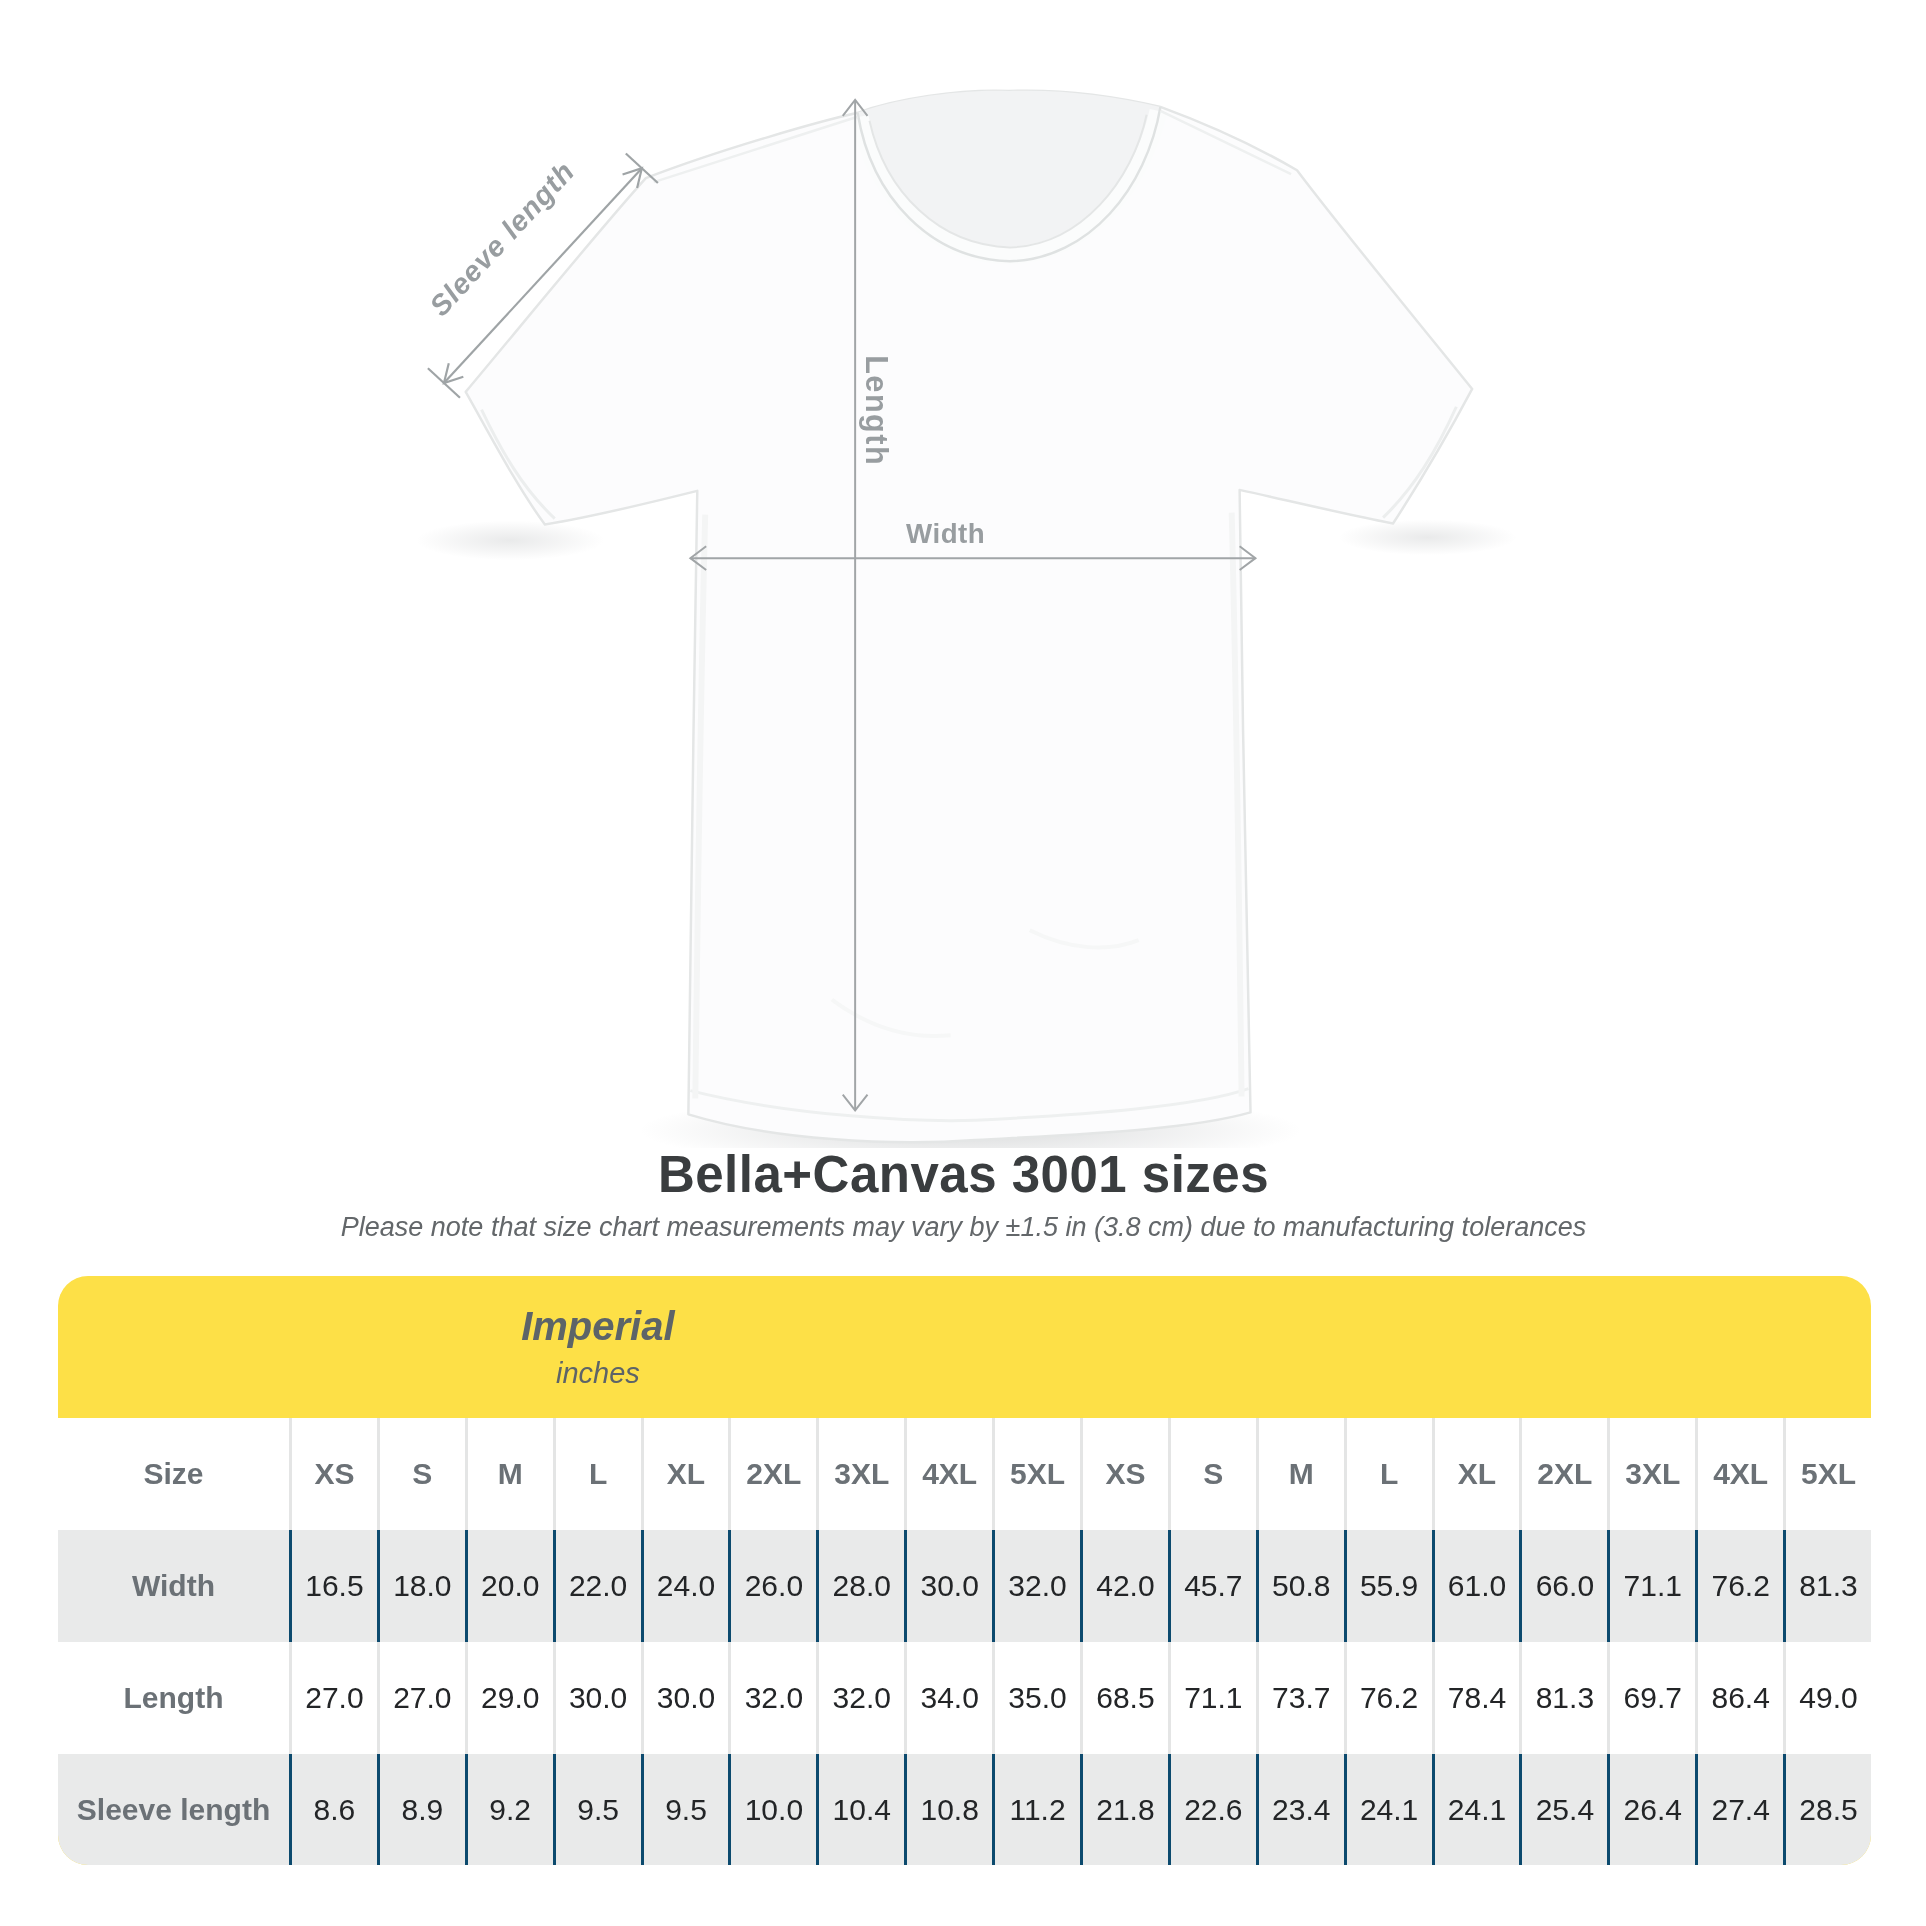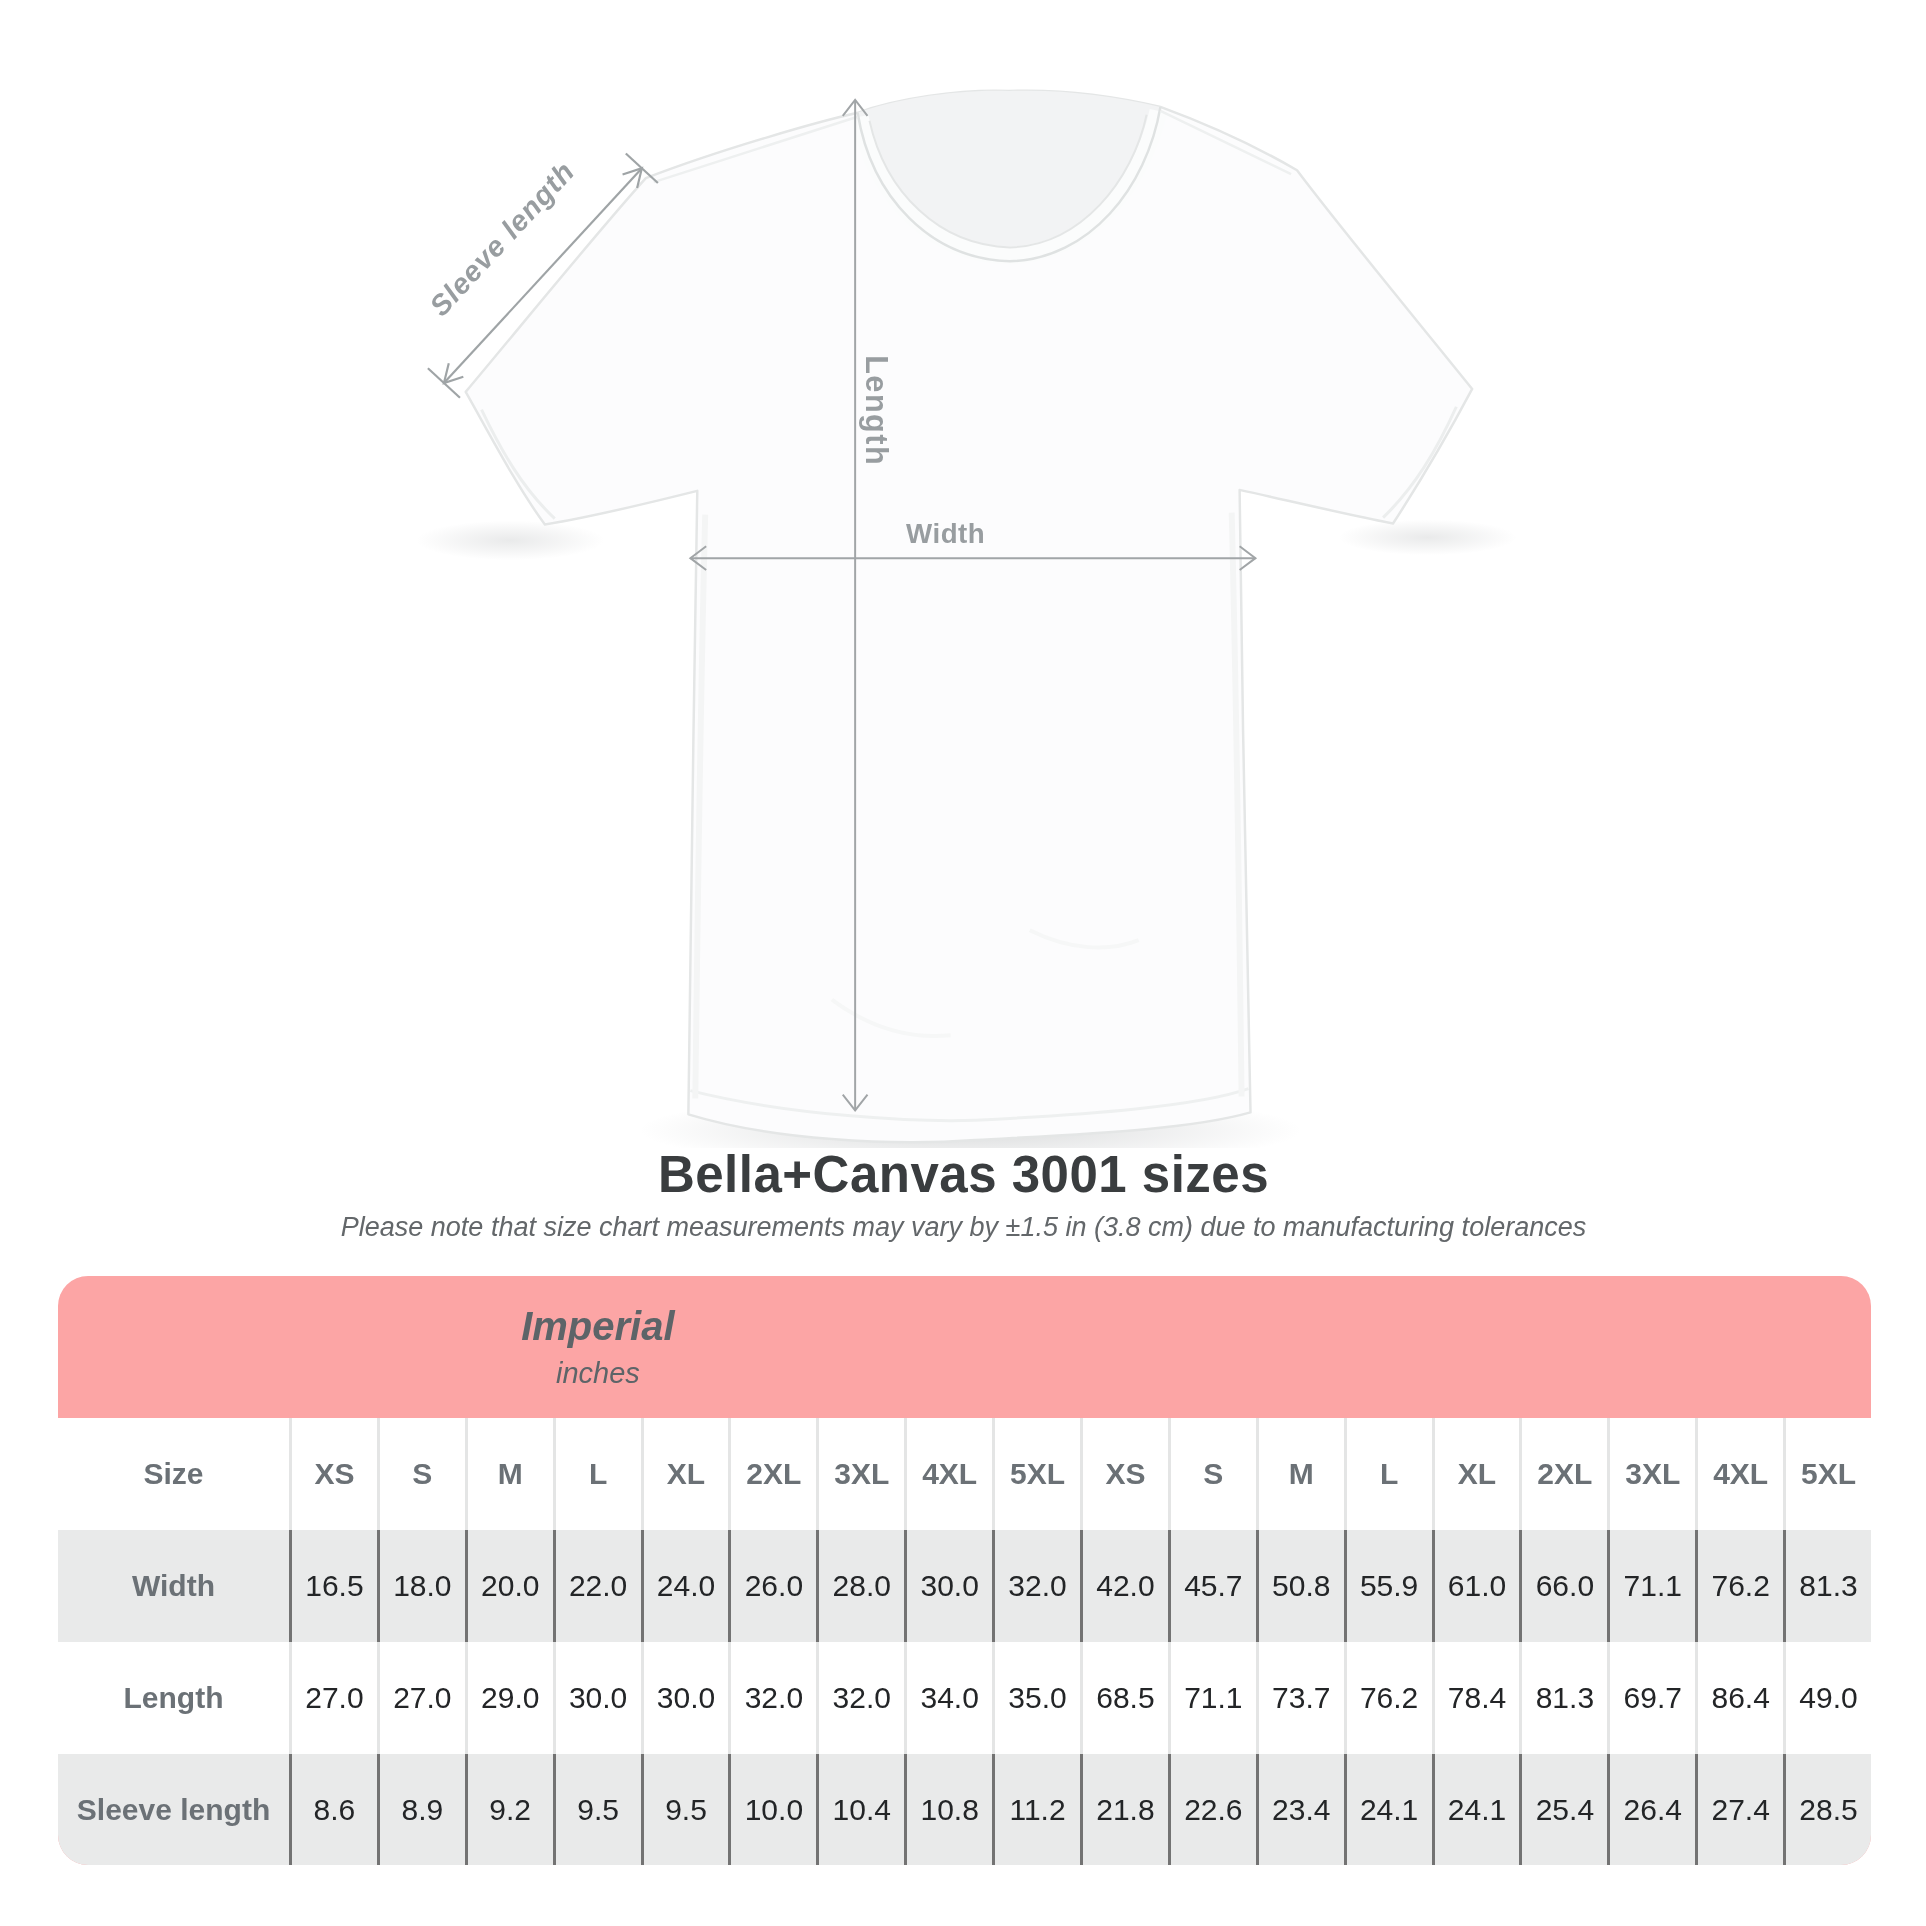--- a/index.html
+++ b/index.html
@@ -19,40 +19,40 @@
     font-size:51px;font-weight:bold;color:#3a3d3f;letter-spacing:0.5px;
   }
   .page-subtitle{
     position:absolute;left:0;right:0;top:1212px;
     margin:0;text-align:center;
     font-size:27px;font-style:italic;color:#63676a;
   }
 
   .size-table{
     position:absolute;left:58px;top:1276px;width:1813px;height:589px;
-    background:#fca5a5;border-radius:30px;overflow:hidden;
+    background:#fde047;border-radius:30px;overflow:hidden;
   }
   .units{display:flex;height:142px;align-items:stretch;}
   .unit{display:flex;flex-direction:column;align-items:center;justify-content:center;gap:8px;}
   .unit.imperial{width:56.3%;padding-left:59px;box-sizing:border-box;}
   .unit.metric{flex:1;}
   .unit-name{font-size:40px;font-weight:bold;font-style:italic;color:#5d6468;}
   .unit-sub{font-size:29px;font-style:italic;color:#5d6468;}
 
   .grid{
     display:grid;
     grid-template-columns:231px repeat(18, 1fr);
     grid-auto-rows:112px;
   }
   .cell{
     display:flex;align-items:center;justify-content:center;
     font-size:30px;white-space:nowrap;
   }
   .row-w{background:#ffffff;border-left:3px solid #e4e5e5;}
-  .row-g{background:#e9eaea;border-left:3px solid #737373;}
+  .row-g{background:#e9eaea;border-left:3px solid #0c4a6e;}
   .cell.first{border-left:none;}
   .cell.lab,.cell.hdr{font-weight:bold;color:#6b7176;}
   .cell.val{color:#232527;}
 </style>
 </head>
 <body>
 
 <div class="stage">
 
   <svg class="shirt-svg" width="1927" height="1148" viewBox="0 0 1946 1160">

